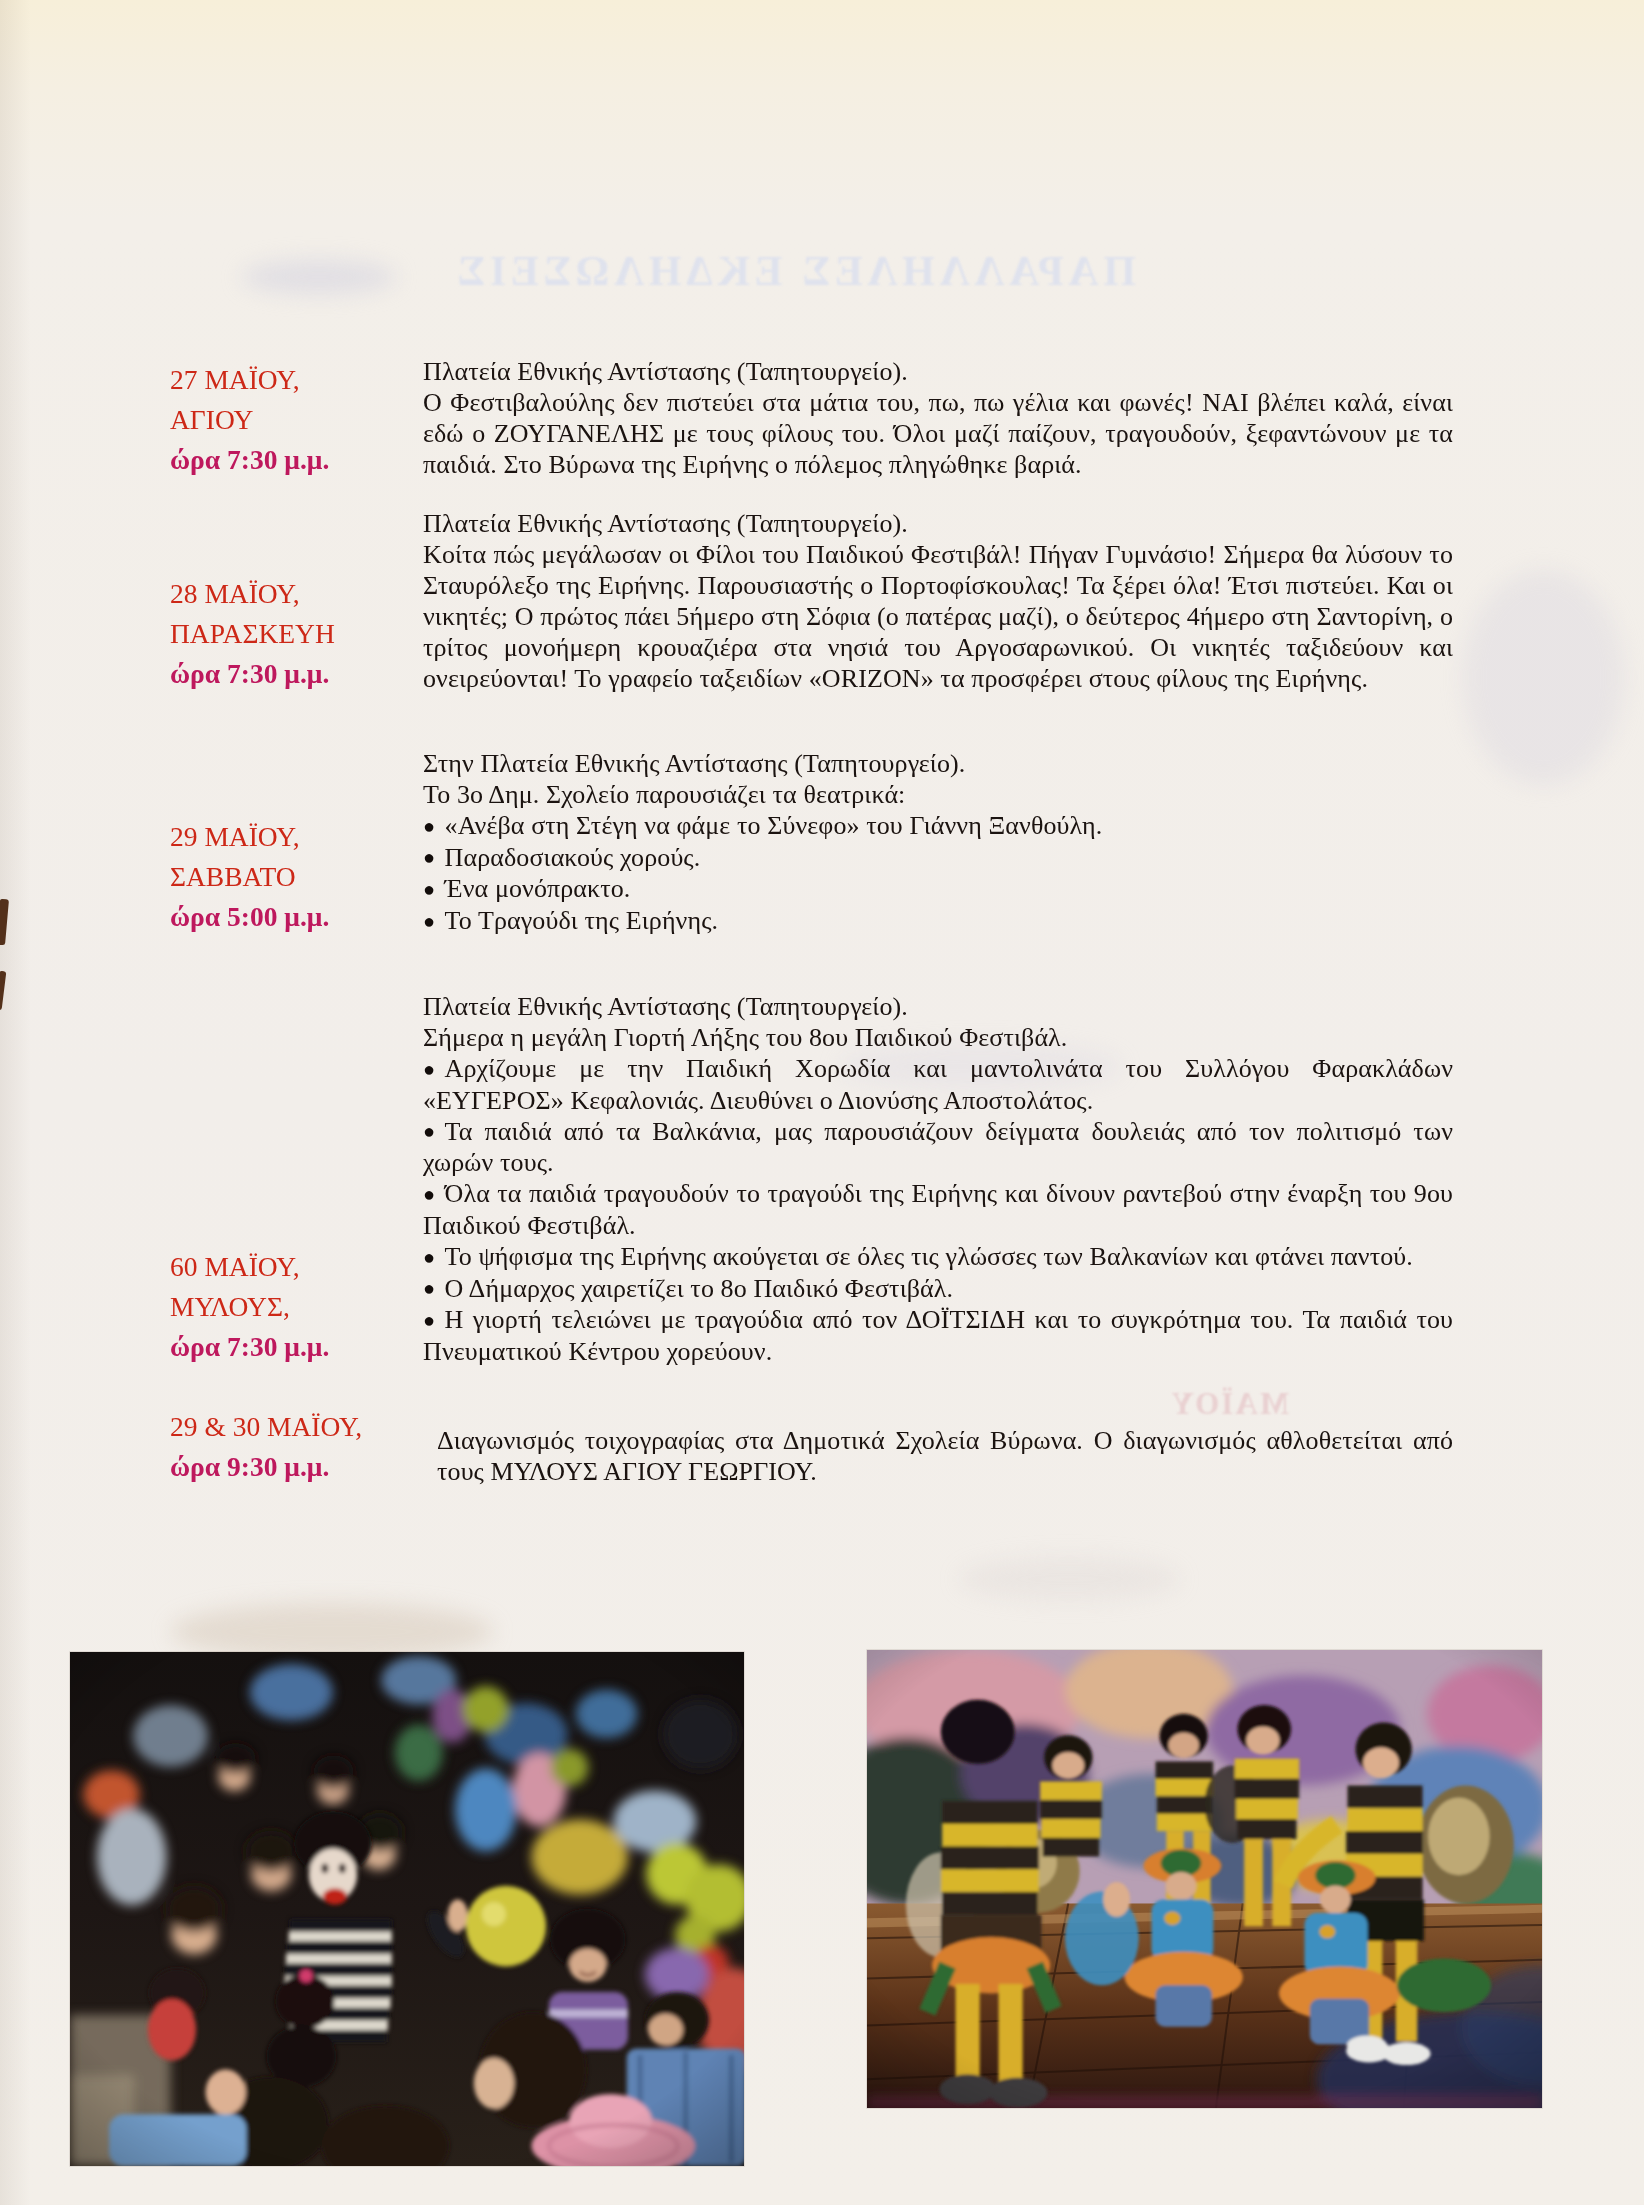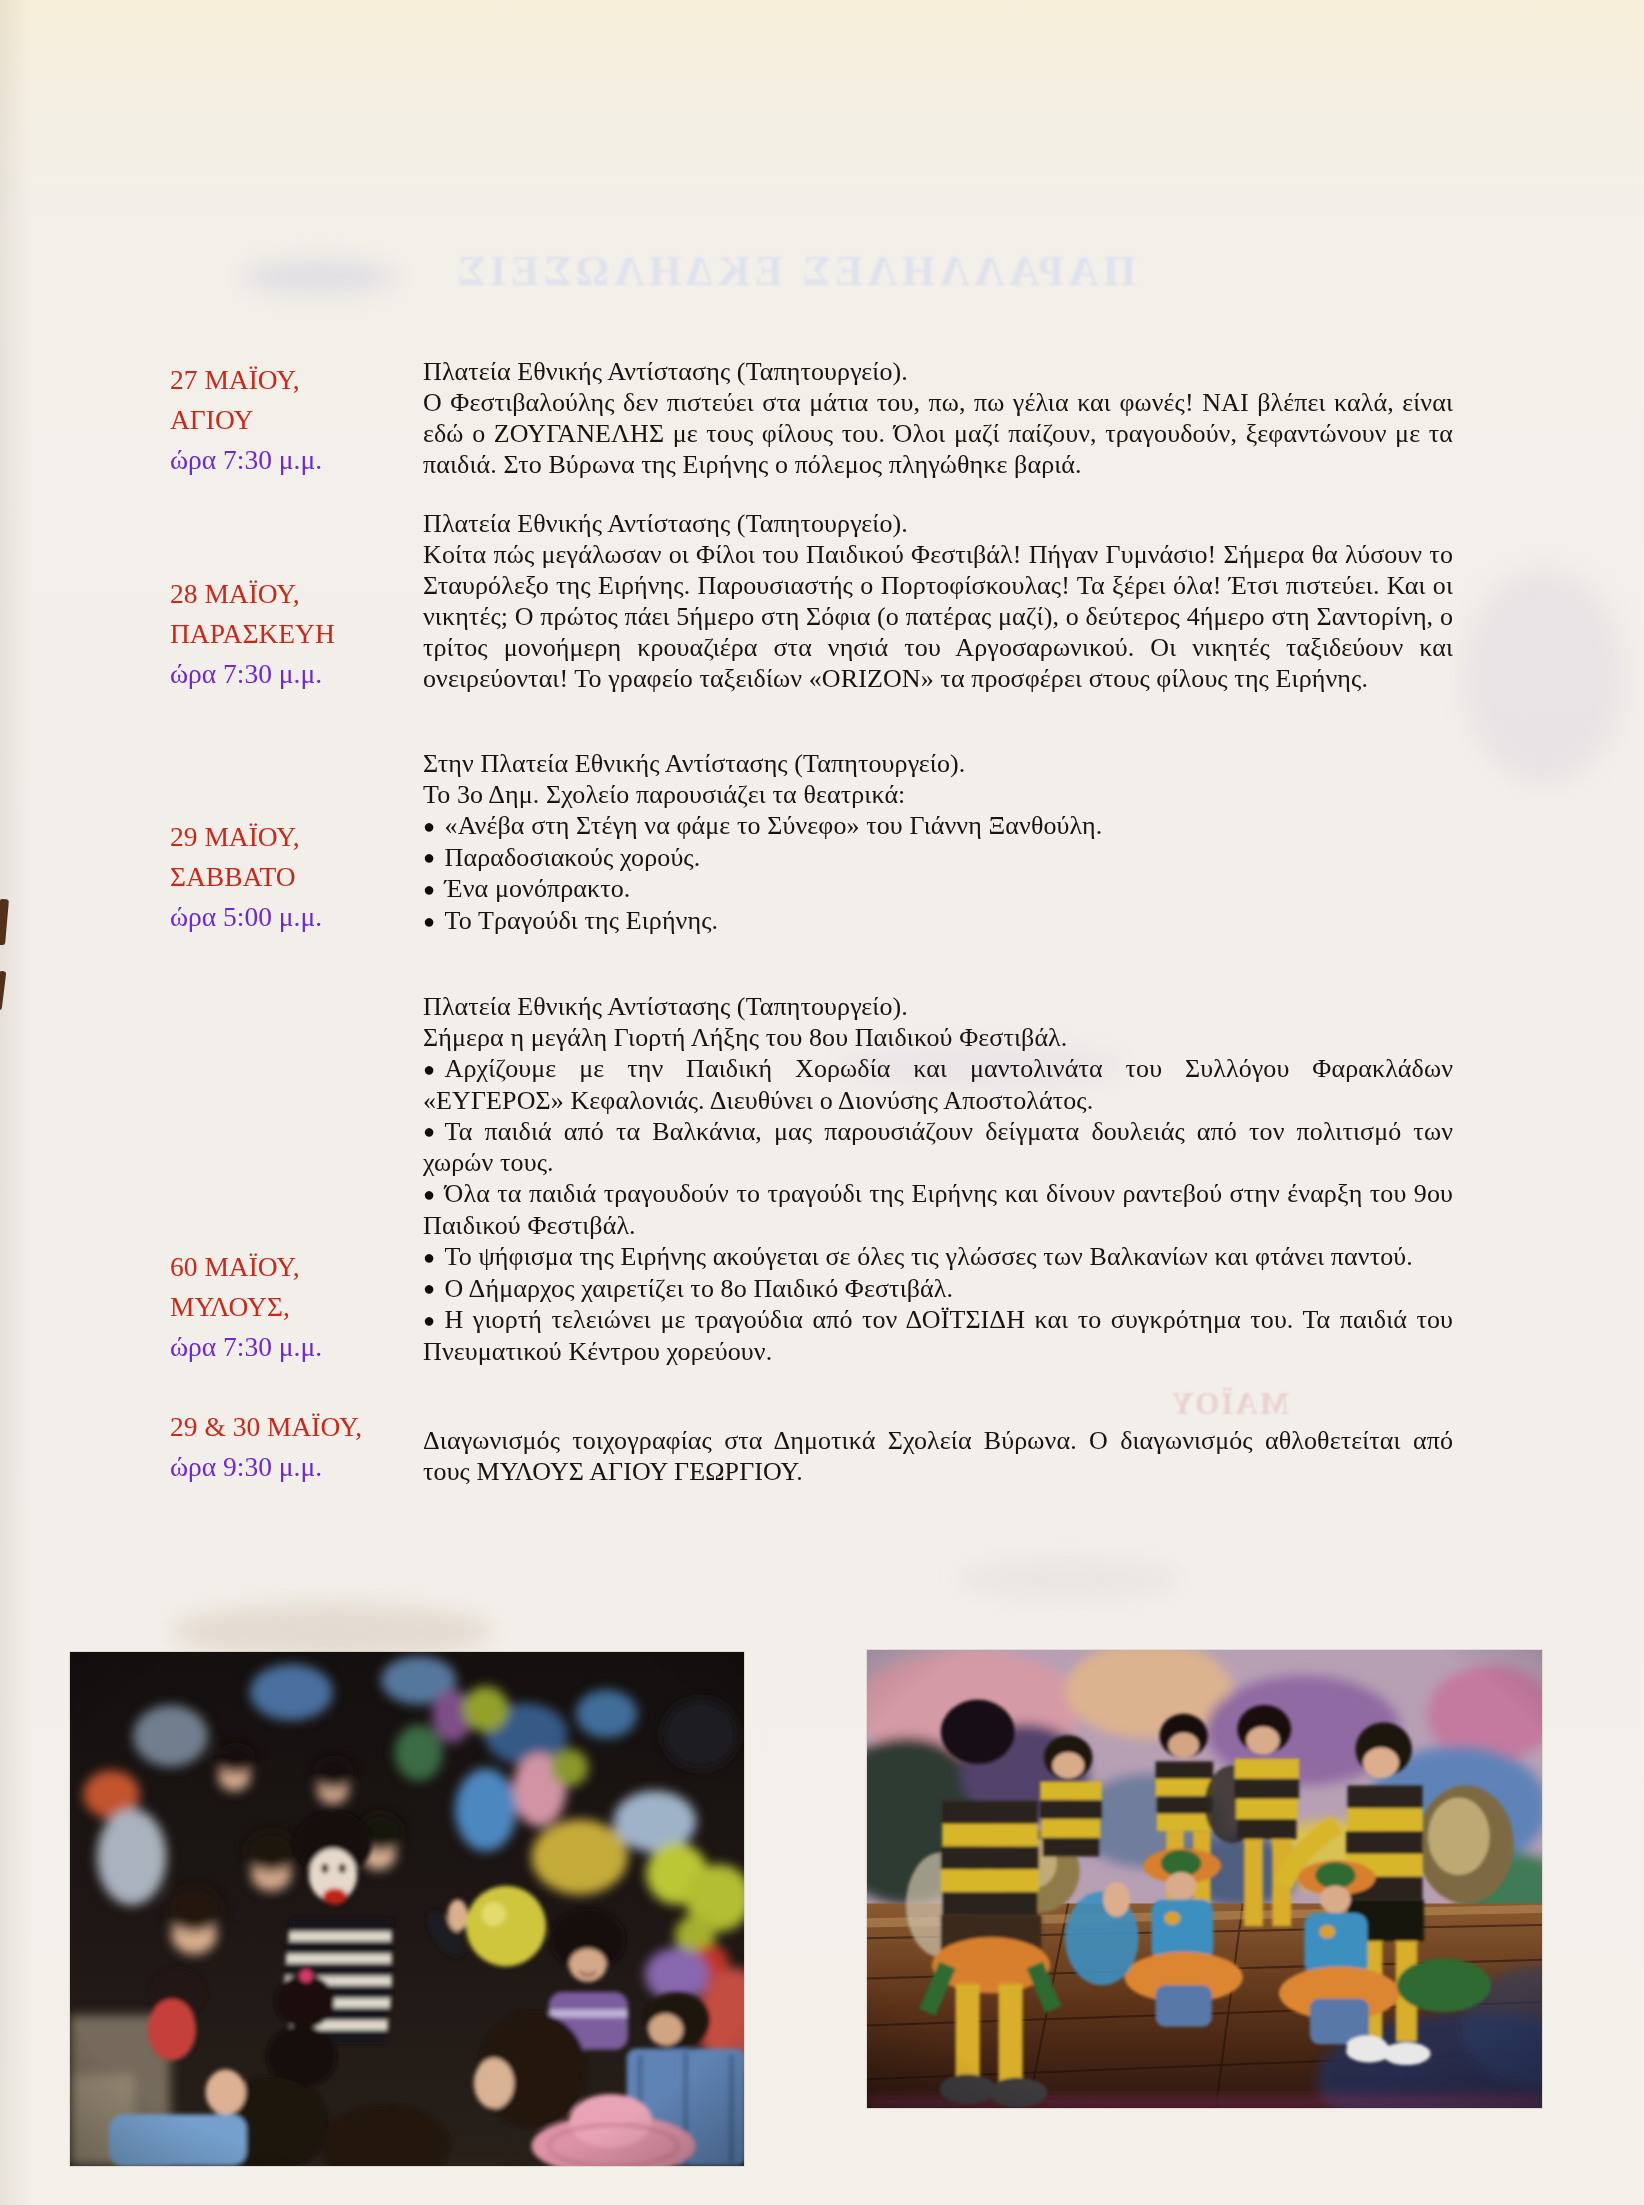--- a/index.html
+++ b/index.html
@@ -20,23 +20,23 @@
   .gblob{position:absolute;border-radius:50%;filter:blur(10.7px);pointer-events:none;}
   
   .bind-mark{position:absolute;background:#53301a;border-radius:2.7px;}
   .bind-mark.m1{left:-2px;top:899px;width:8.7px;height:46px;transform:rotate(5deg);}
   .bind-mark.m2{left:-2.7px;top:971px;width:7.4px;height:39px;transform:rotate(7deg);}
   
   .content{position:absolute;left:170px;top:356px;width:1283px;}
   .entry{display:flex;align-items:flex-end;}
   .entry + .entry{margin-top:54px;}
   .entry:nth-child(2){margin-top:28px;}
-  .entry:nth-child(5){margin-top:40px;}
+  .entry:nth-child(5){margin-top:40px;gap:14px;}
   .label{width:253px;flex:none;color:#cd2817;font-size:27.5px;line-height:40px;}
-  .label .time{color:#6d28d9;}
+  .label .time{color:#be185d;font-weight:bold;}
   .body{flex:1;font-size:26px;line-height:31px;text-align:justify;letter-spacing:0.1px;}
   .venue,.para{margin:0;}
   .bullet{display:inline-block;font-size:20px;vertical-align:1.3px;margin-right:9.4px;color:#120c0a;}
   
   .photo{position:absolute;box-shadow:0 0 0 0.7px rgba(60,40,30,0.15);}
   .photo-left{left:70px;top:1652px;width:674px;height:514px;}
   .photo-right{left:867px;top:1650px;width:675px;height:458px;}
   .photo svg{display:block;width:100%;height:100%;}
 </style>
 </head>

